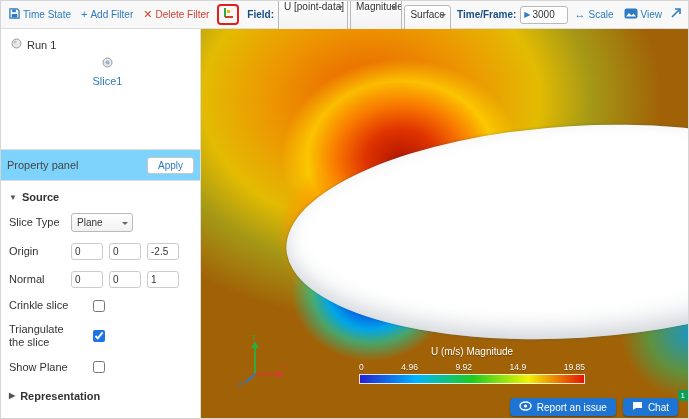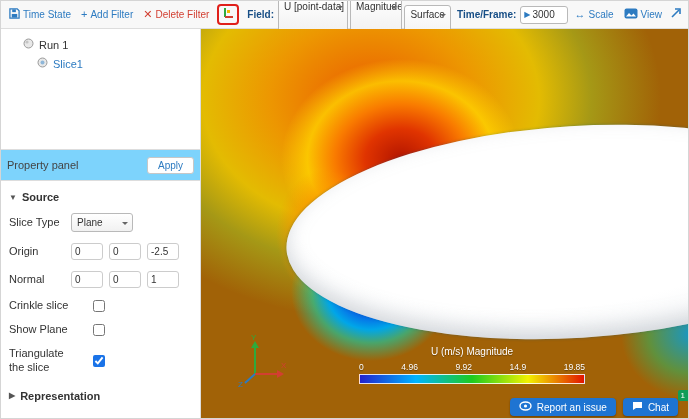--- a/index.html
+++ b/index.html
@@ -23,23 +23,23 @@
                 border-radius:3px; height:18px; padding:0 3px; }
   .time-group .glyph { color:#2d7bc1; font-size:8px; margin-right:2px; }
   .time-group input { border:0; outline:0; width:32px; font-size:10px; color:#333; font-family:inherit; }
   .annotated { border:2px solid #e0201a; border-radius:4px; padding:0 1px; display:inline-flex; align-items:center; margin:0 2px; }
   .icon-btn { border:0; background:transparent; padding:1px 2px; cursor:pointer; display:inline-flex; align-items:center; }
 
   
   .main { flex:1; display:flex; min-height:0; }
   .sidebar { width:200px; flex:0 0 200px; background:#fff; border-right:1px solid #ddd;
              display:flex; flex-direction:column; font-size:11px; color:#333; }
-  .pipeline { height:120px; padding:6px 18px; }
+  .pipeline { height:120px; padding:6px 6px; }
   .pl-row { display:flex; align-items:center; gap:5px; padding:3px 4px; cursor:pointer; border-radius:3px; }
-  .pl-row.child { padding-left:18px; }
+  .pl-row.child { padding-left:18px;flex-direction:column; }
   .pl-row.selected { color:#2d7bc1; }
 
   .prop-header { background:#7dd3fc; border-top:1px solid #ddd; border-bottom:1px solid #ddd;
                  height:32px; display:flex; align-items:center; justify-content:space-between; padding:0 6px; }
   .prop-title { color:#444; }
   .apply-btn { background:#fff; border:1px solid #c7c7c7; border-radius:3px; color:#2d7bc1;
                font-size:10px; padding:2px 10px; cursor:pointer; font-family:inherit; }
 
   .prop-body { padding:8px 8px; flex:1; overflow:hidden; }
   .section-hd { font-weight:bold; color:#333; margin:2px 0 10px; cursor:pointer; display:flex; align-items:center; gap:5px; }
@@ -216,27 +216,27 @@
           <input class="tiny-input" value="0" style="">
           <input class="tiny-input" value="1" style="">
         </div>
 
         <div class="frow">
           <span class="flabel">Crinkle slice</span>
           <input type="checkbox" style="">
         </div>
 
         <div class="frow">
+          <span class="flabel">Triangulate the slice</span>
+          <input type="checkbox" checked="" style="">
+        </div>
+
+        <div class="frow">
           <span class="flabel">Show Plane</span>
           <input type="checkbox" style="">
-        </div>
-
-        <div class="frow">
-          <span class="flabel">Triangulate the slice</span>
-          <input type="checkbox" checked="" style="">
         </div>
 
         <div class="section-hd rep-hd">
           <span class="caret">▶</span>
           <span>Representation</span>
         </div>
 
       </div>
     </div>
 

